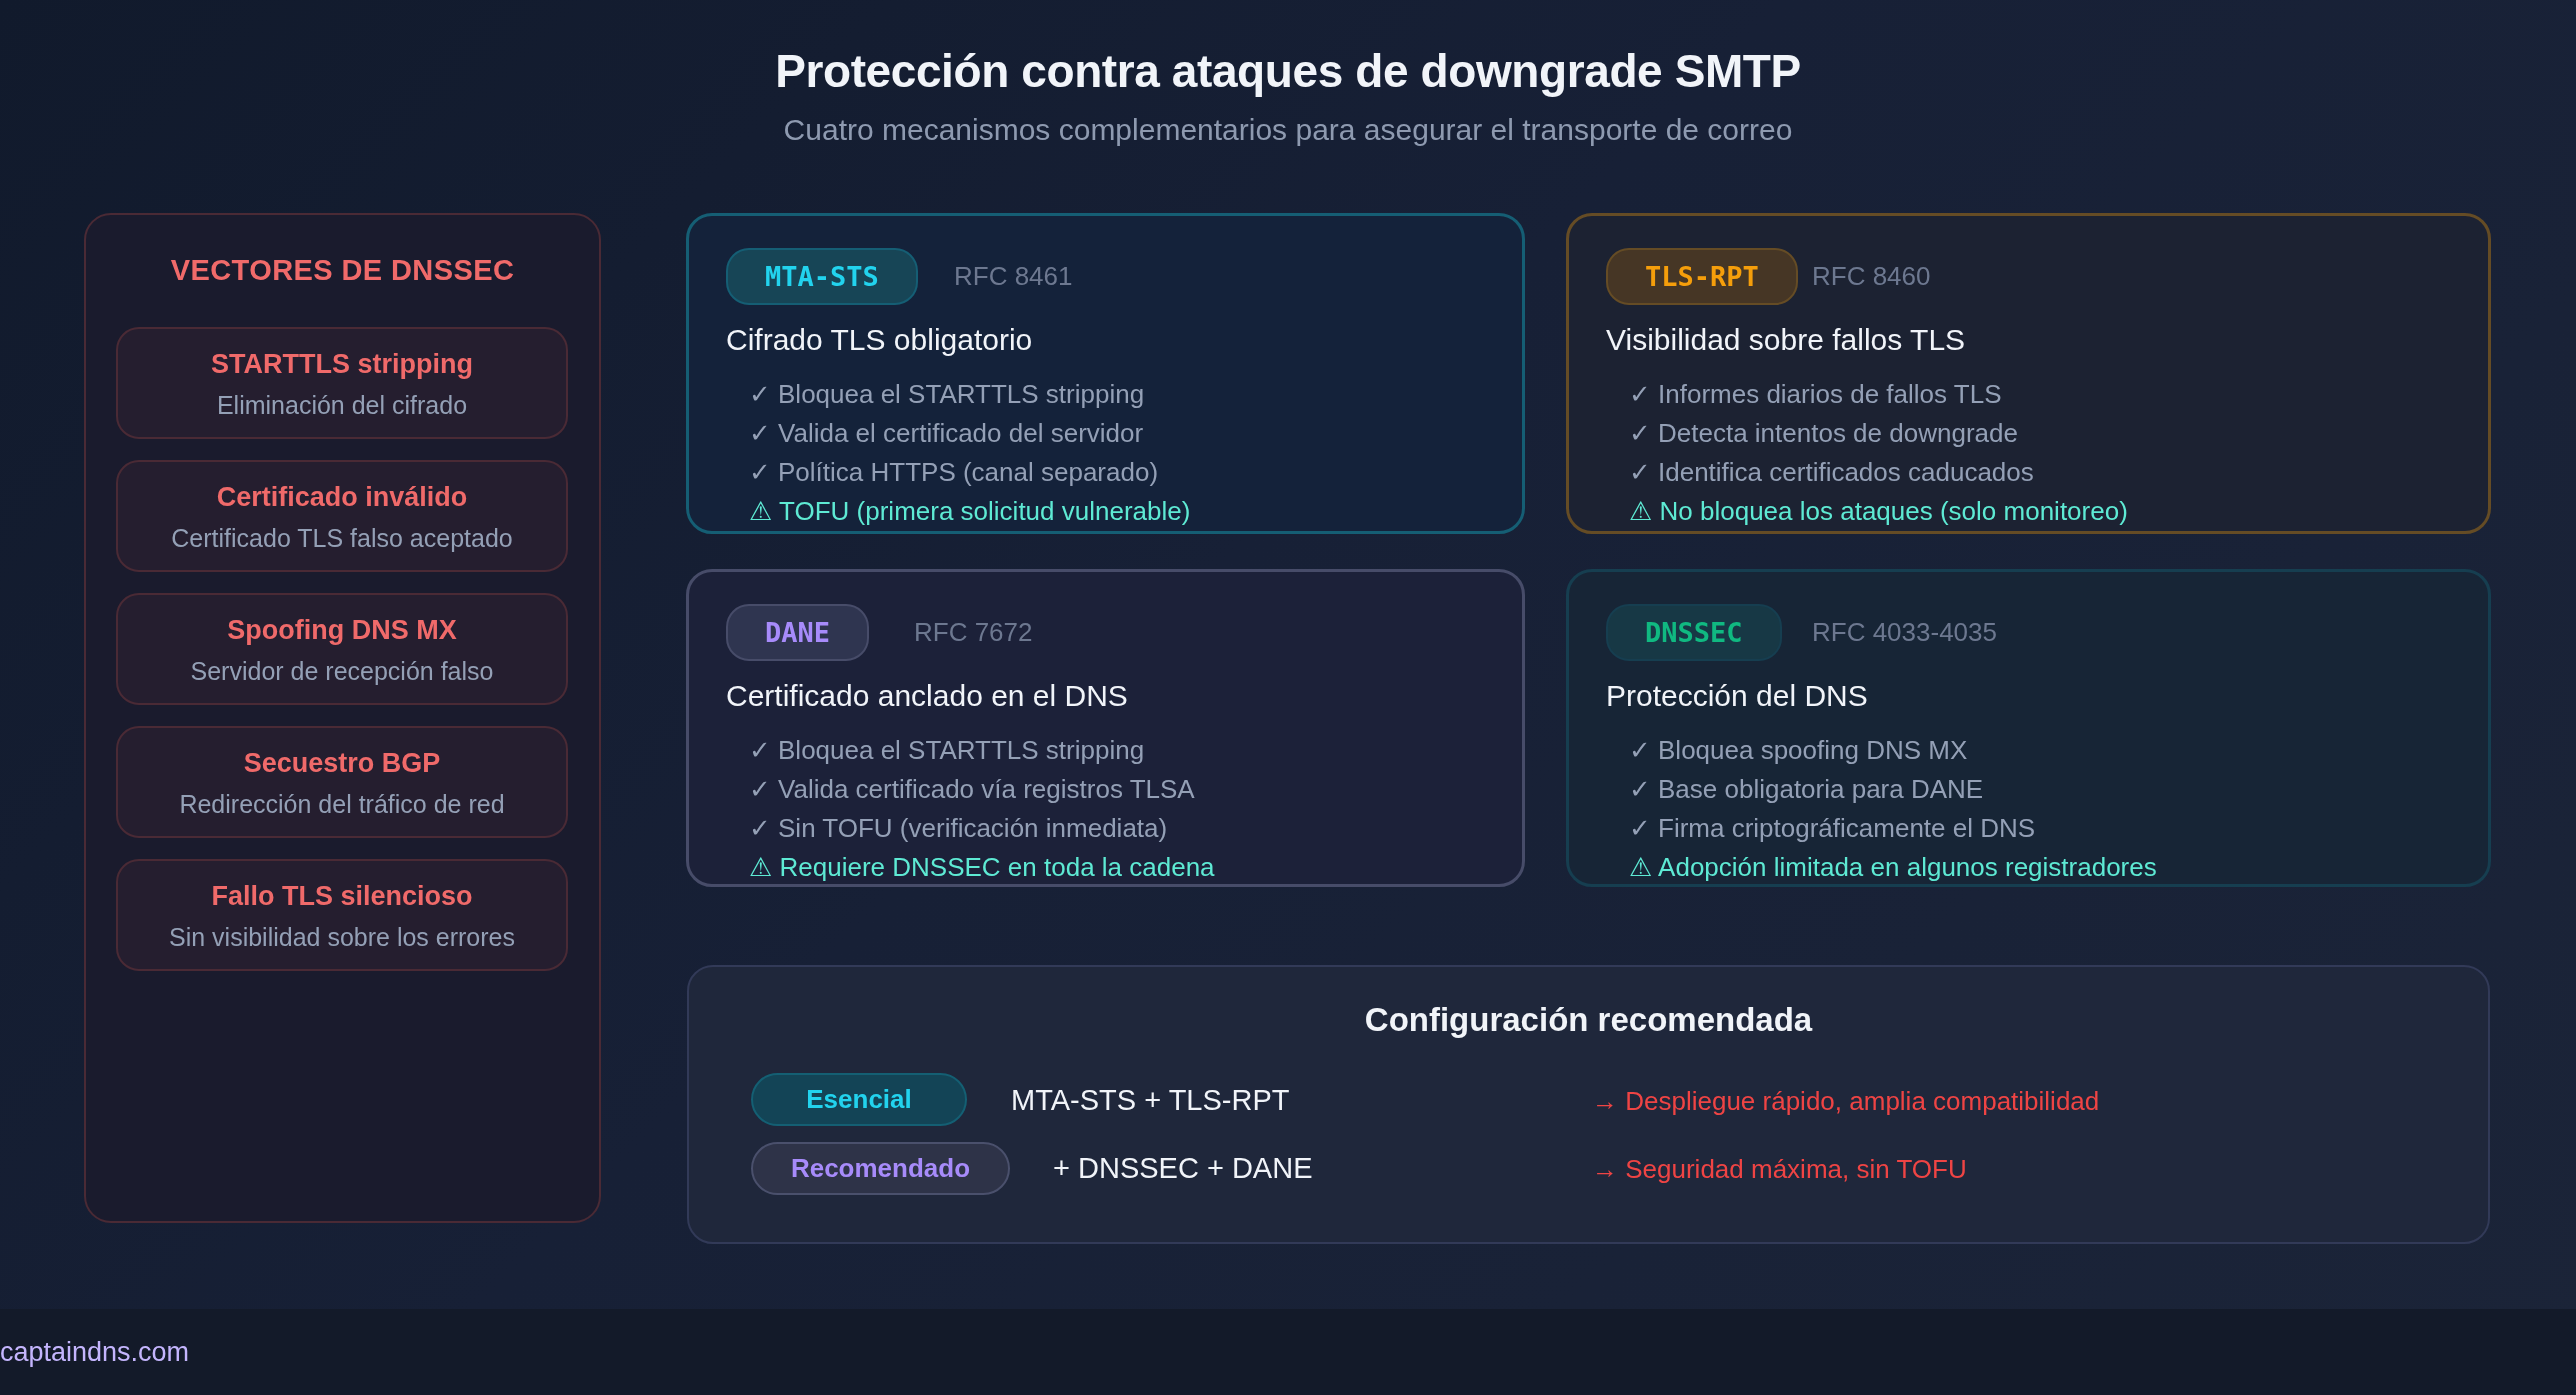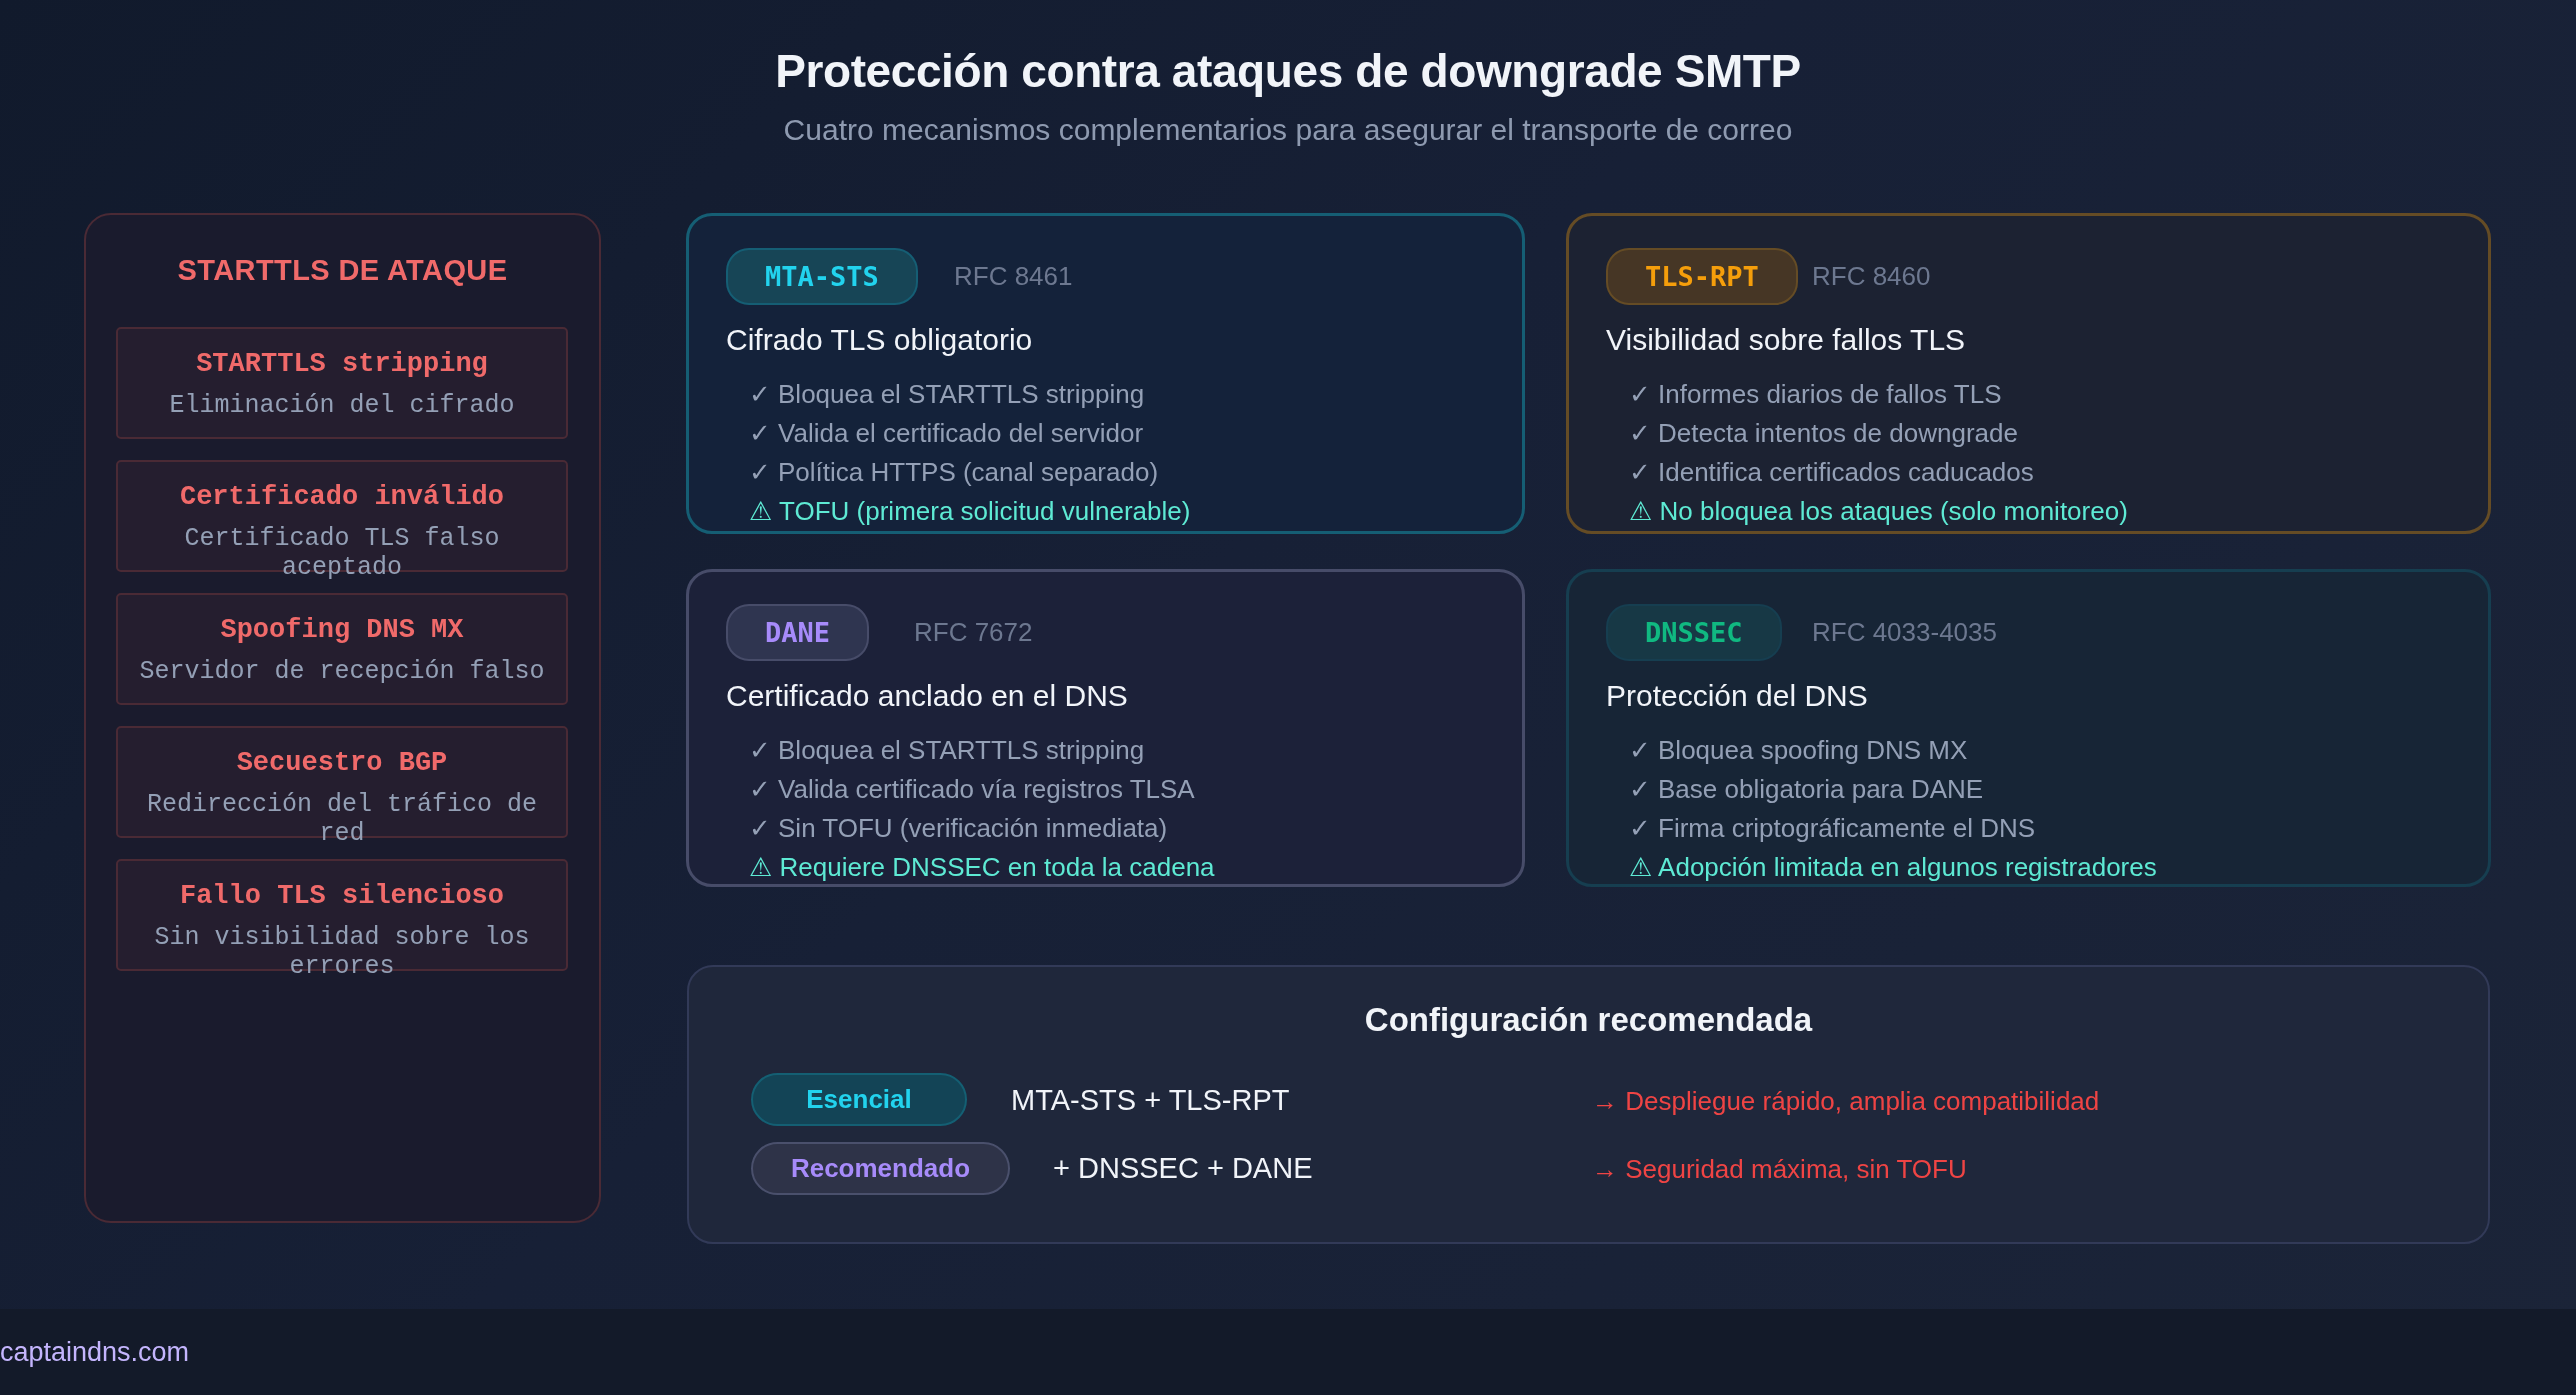--- a/index.html
+++ b/index.html
@@ -26,24 +26,23 @@
     border: 2.9px solid #4a2a35; border-radius: 27px;
     background: #1a1b2d;
   }
   .attack-heading {
     position: absolute; left: 0; top: 39px; width: 100%;
     text-align: center; font-size: 29px; font-weight: 700; color: #f06a6a;
     letter-spacing: 0.4px;
   }
   .attack-item {
     position: absolute; left: 30px; width: 452px; height: 112px;
-    border: 2.1px solid #4a2a35; border-radius: 5px;
+    border: 2.1px solid #4a2a35; border-radius: 23px;
     background: #251e2f;
     text-align: center;
-    font-family: Liberation Mono, monospace;
   }
   .attack-item .name {
     position: absolute; left: 0; top: 20px; width: 100%;
     font-size: 27px; font-weight: 700; color: #f06a6a;
   }
   .attack-item .desc {
     position: absolute; left: 0; top: 62px; width: 100%;
     font-size: 25px; color: #94a0b6;
   }
 
@@ -120,21 +119,21 @@
     font-size: 27px; color: #c4b5fd;
   }
 </style>
 </head>
 <body>
 
 <h1 class="title">Protección contra ataques de downgrade SMTP</h1>
 <div class="subtitle">Cuatro mecanismos complementarios para asegurar el transporte de correo</div>
 
 <section class="attack-panel">
-  <div class="attack-heading">STARTTLS DE ATAQUE</div>
+  <div class="attack-heading">VECTORES DE DNSSEC</div>
 
   <div class="attack-item" style="top:112px">
     <div class="name">STARTTLS stripping</div>
     <div class="desc">Eliminación del cifrado</div>
   </div>
   <div class="attack-item" style="top:245px">
     <div class="name">Certificado inválido</div>
     <div class="desc">Certificado TLS falso aceptado</div>
   </div>
   <div class="attack-item" style="top:378px">

